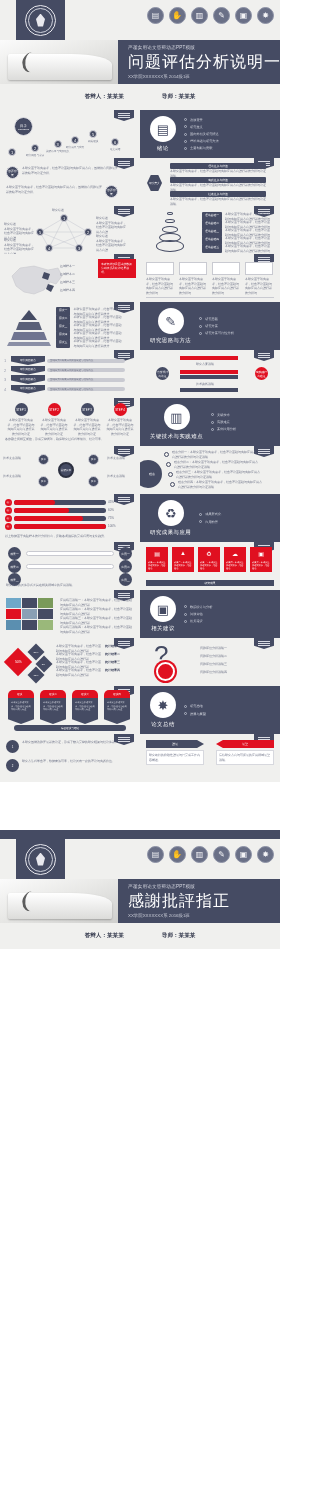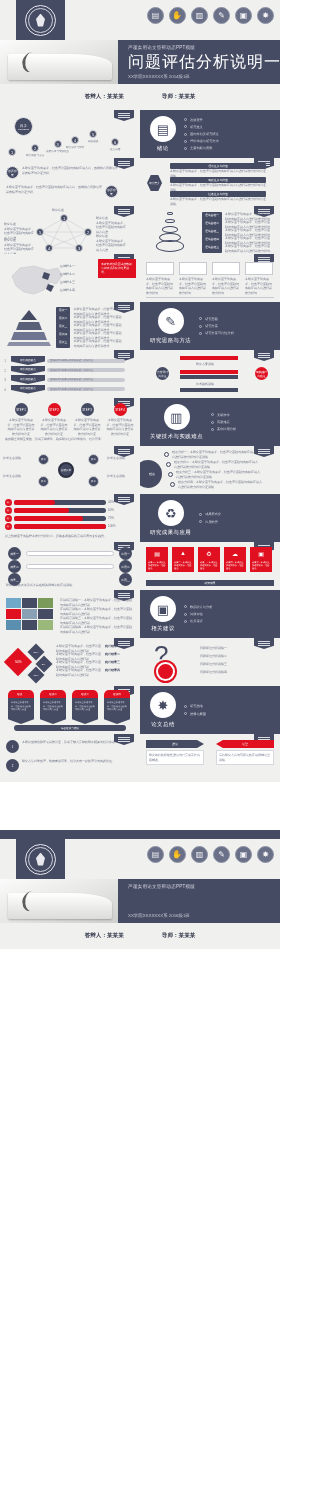--- a/index.html
+++ b/index.html
@@ -735,20 +735,21 @@
       <span class="cicon">✎</span>
       <span class="cicon">▣</span>
       <span class="cicon">✸</span>
     </div>
     <div class="photo">
       <div class="pages"></div>
         <div class="spine"></div>
     </div>
     <div class="band">
       <div class="sub">严谨实用论文答辩动态PPT模版</div>
+      <div class="title">感謝批評指正</div>
       <div class="meta">XX学院XXXXXXX系  2016级1班</div>
     </div>
   </div>
   <div class="presenter">
     <span>答辩人：某某某</span>
     <span>导师：某某某</span>
   </div>
 </div>
 
 </body></html>

